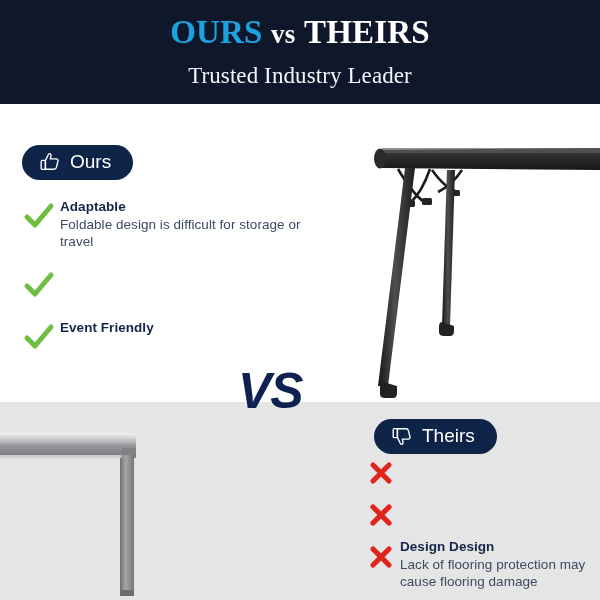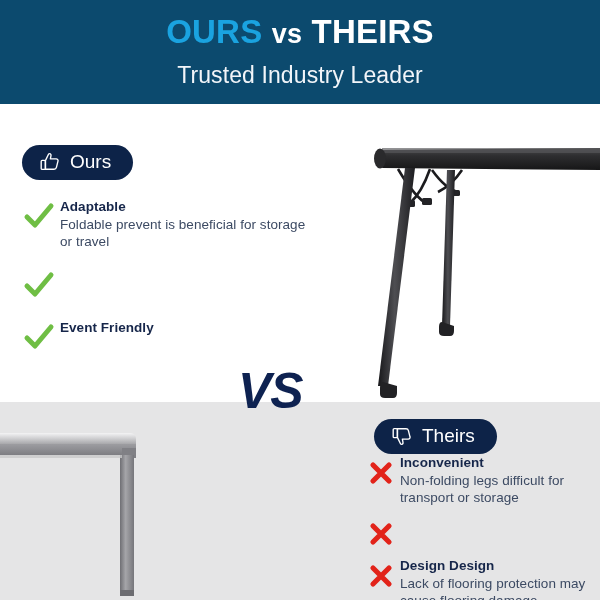--- a/index.html
+++ b/index.html
@@ -21,24 +21,25 @@
     background:#ffffff;
   }
   .bg-bottom {
     position:absolute; left:0; top:402px; width:600px; height:198px;
     background:#e5e5e6;
   }
 
   
   .header {
     position:absolute; left:0; top:0; width:600px; height:104px;
-    background:#0c4a6e;
+    background:#0f172a;
     display:flex; flex-direction:column;
     align-items:center; justify-content:center;
     z-index:30;
+    font-family:Liberation Serif, serif;
   }
   .header-title {
     font-size:33px; font-weight:bold; letter-spacing:.2px;
     line-height:1.05; white-space:nowrap;
   }
   .header-title .ours { color:#1aa3e0; }
   .header-title .vs  { color:#ffffff; font-size:27px; }
   .header-title .theirs { color:#ffffff; }
   .header-sub {
     color:#f2f5f9; font-size:23px; font-weight:400;
@@ -193,21 +194,21 @@
   <div class="features features-ours">
 
     <div class="feature">
       <span class="mark">
         <svg width="32" height="32" viewBox="0 0 32 32">
           <path d="M4 16 L12 24 L28 5" fill="none" stroke="#6fbe44" stroke-width="5" stroke-linecap="round" stroke-linejoin="round"></path>
         </svg>
       </span>
       <span class="ftext">
         <span class="ftitle">Adaptable</span>
-        <div class="fdesc">Foldable prevent is beneficial for storage or travel</div>
+        <div class="fdesc">Foldable design is difficult for storage or travel</div>
       </span>
     </div>
 
     <div class="feature">
       <span class="mark">
         <svg width="32" height="32" viewBox="0 0 32 32">
           <path d="M4 16 L12 24 L28 5" fill="none" stroke="#6fbe44" stroke-width="5" stroke-linecap="round" stroke-linejoin="round"></path>
         </svg>
       </span>
     </div>
@@ -236,24 +237,20 @@
   </div>
 
   <div class="features features-theirs">
 
     <div class="feature">
       <span class="mark">
         <svg width="28" height="28" viewBox="0 0 28 28">
           <path d="M6 6 L22 22 M22 6 L6 22" fill="none" stroke="#e2231a" stroke-width="5.2" stroke-linecap="round"></path>
         </svg>
       </span>
-      <span class="ftext">
-        <span class="ftitle">Inconvenient</span>
-        <div class="fdesc">Non-folding legs difficult for transport or storage</div>
-      </span>
     </div>
 
     <div class="feature">
       <span class="mark">
         <svg width="28" height="28" viewBox="0 0 28 28">
           <path d="M6 6 L22 22 M22 6 L6 22" fill="none" stroke="#e2231a" stroke-width="5.2" stroke-linecap="round"></path>
         </svg>
       </span>
       <span class="ftext">
       </span>

